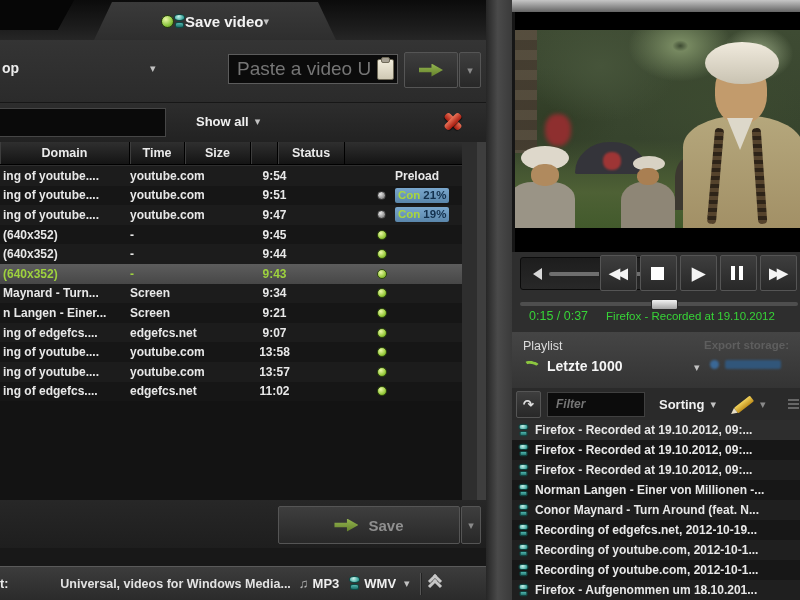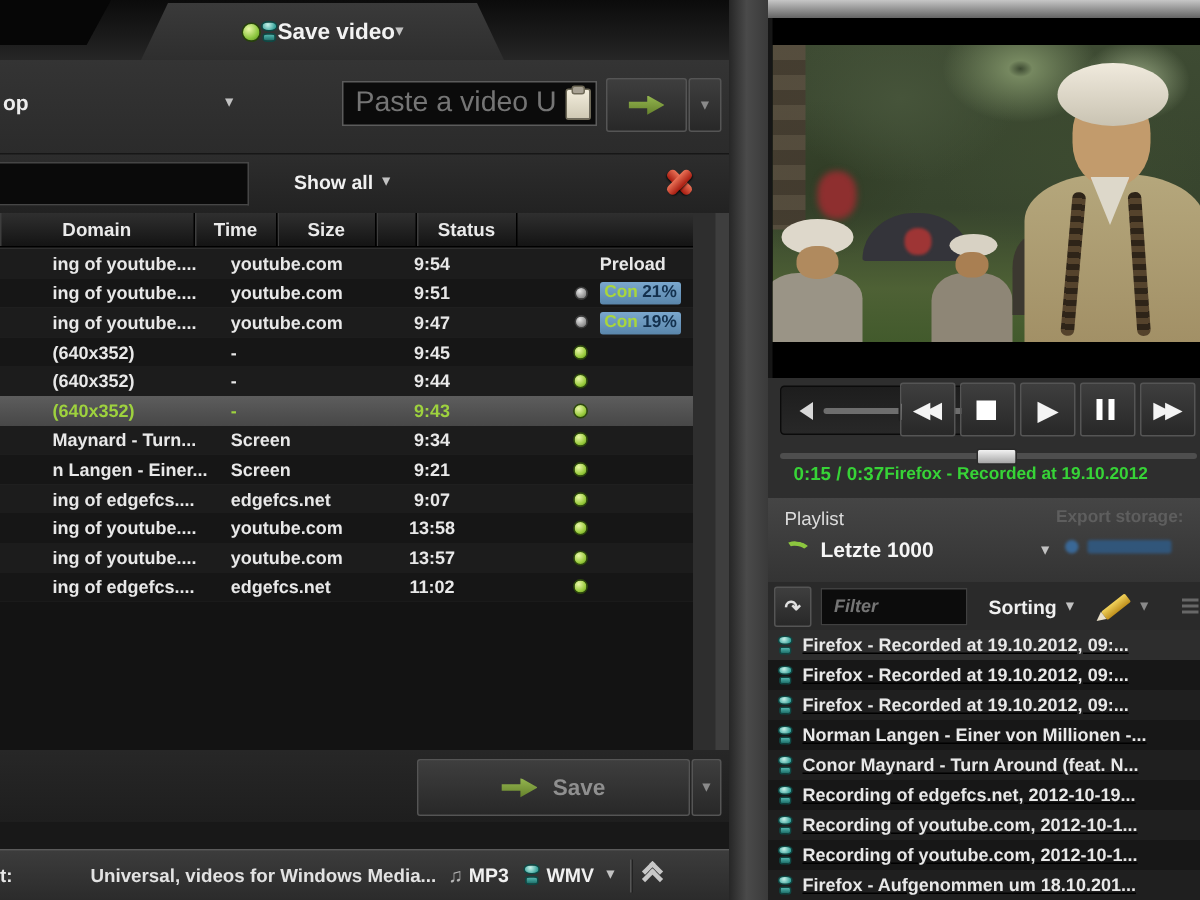--- a/index.html
+++ b/index.html
@@ -57,21 +57,21 @@
         background:linear-gradient(180deg,#ea7257,#a81c10);box-shadow:0 1px 1px rgba(0,0,0,.6);}
   .xicon::before{transform:rotate(45deg);} .xicon::after{transform:rotate(-45deg);}
   
   .thead{position:absolute;top:142px;left:0;width:462px;height:23px;display:flex;
          background:linear-gradient(180deg,#2f2f2f,#141414);border-bottom:1px solid #000;box-sizing:border-box;}
   .hcell{display:flex;align-items:center;justify-content:center;font-weight:bold;color:#eaeaea;
          font-size:12.5px;border-right:1px solid #000;box-shadow:inset 1px 0 0 #3d3d3d;box-sizing:border-box;}
   .w-name{width:117px;} .w-domain{width:130px;} .w-time{width:55px;} .w-size{width:66px;}
   .w-dot{width:27px;} .w-status{width:67px;}
   .tbody{position:absolute;top:166px;left:0;width:462px;}
-  .trow{display:flex;height:19.6px;align-items:center;font-weight:bold;font-size:12px;color:#e8e8e8;padding-left:32px;}
+  .trow{display:flex;height:19.6px;align-items:center;font-weight:bold;font-size:12px;color:#e8e8e8;}
   .trow:nth-child(odd){background:#1c1c1c;} .trow:nth-child(even){background:#161616;}
   .trow.selected{background:linear-gradient(180deg,#5d5d5d,#474747);}
   .trow.selected .cname,.trow.selected .ctime,.trow.selected .cdomain{color:#9ed23e;}
   .cname{width:117px;padding-left:3px;box-sizing:border-box;white-space:nowrap;overflow:hidden;}
   .cdomain{width:130px;padding-left:13px;box-sizing:border-box;white-space:nowrap;overflow:hidden;}
   .ctime{width:55px;text-align:center;}
   .csize{width:66px;} .cdot{width:27px;display:flex;justify-content:center;} .cstatus{width:67px;}
   .dot-green{width:8px;height:8px;border-radius:50%;
         background:radial-gradient(circle at 35% 30%,#eaf7a8,#9acb3e 60%,#5c8f1e);border:1px solid #2c470c;}
   .dot-gray{width:7px;height:7px;border-radius:50%;
@@ -151,21 +151,21 @@
   .pbtns{position:absolute;left:88px;top:3px;width:210px;display:flex;gap:3px;}
   .pbtn{flex:0 0 37px;height:36px;box-sizing:border-box;color:#f4f4f4;font-size:14px;font-weight:bold;
         letter-spacing:-3px;padding-right:3px;}
   .pbtn .sq{width:13px;height:13px;background:#fff;letter-spacing:0;padding:0;}
   .pbtn .bar{width:4px;height:14px;background:#fff;margin:0 2px;letter-spacing:0;}
   .seek{position:absolute;top:299px;left:8px;width:278px;height:11px;}
   .seek-track{margin-top:3px;height:4px;background:#4e4e4e;border-radius:2px;}
   .seek-handle{position:absolute;left:47%;top:0;width:27px;height:11px;border-radius:2px;
        background:linear-gradient(180deg,#f2f2f2,#a4a4a4);border:1px solid #2a2a2a;box-sizing:border-box;}
   .pstatus{position:absolute;top:309px;left:0;width:288px;display:flex;box-sizing:border-box;
-       padding:0 2px 0 17px;gap:0;font-weight:bold;color:#37d437;}
+       padding:0 2px 0 17px;gap:18px;font-weight:normal;color:#37d437;}
   .ps-time{font-size:12.5px;flex:0 0 auto;}
   .ps-title{font-size:11.5px;white-space:nowrap;overflow:hidden;margin-top:1px;}
   .plheader{position:absolute;top:332px;left:0;width:288px;height:56px;
        background:linear-gradient(180deg,#454545,#343434);}
   .pl-cap{position:absolute;left:11px;top:7px;color:#dcdcdc;font-size:12.5px;}
   .pl-name{position:absolute;left:11px;top:26px;display:flex;align-items:center;gap:7px;}
   .swoosh{width:17px;height:10px;border:3px solid transparent;border-top:3px solid #8cc63f;
        border-radius:50%;transform:rotate(10deg);box-sizing:border-box;}
   .pl-name-label{font-weight:bold;color:#f5f5f5;font-size:14px;}
   .pl-caret{position:absolute;left:182px;top:30px;}
@@ -179,21 +179,21 @@
   .redo-btn{width:23px;height:25px;color:#e0e0e0;font-size:13px;font-weight:bold;}
   .fl-input{width:98px;height:25px;background:#0c0c0c;border:1px solid #404040;box-sizing:border-box;
        color:#f0abfc;font-style:italic;font-weight:bold;font-size:12px;padding:0 8px;outline:none;font-family:inherit;}
   .sort-label{font-weight:bold;color:#f0f0f0;font-size:13px;margin-left:8px;}
   .pencil{position:relative;width:20px;height:7px;margin-left:12px;border-radius:1px;
        background:linear-gradient(180deg,#f2d35c,#bf8f1c);transform:rotate(-38deg);}
   .pencil::after{content:'';position:absolute;left:-6px;top:0;border-top:3.5px solid transparent;
        border-bottom:3.5px solid transparent;border-right:6px solid #e8dfc8;}
   .hamb{margin-left:auto;margin-right:-3px;display:flex;flex-direction:column;gap:2px;opacity:.55;}
   .hamb i{width:11px;height:2px;background:#9a9a9a;}
-  .plist{position:absolute;top:420px;left:0;width:288px;height:180px;overflow:hidden;text-decoration:underline;}
+  .plist{position:absolute;top:420px;left:0;width:288px;height:180px;overflow:hidden;}
   .pitem{height:20px;display:flex;align-items:center;gap:6px;padding-left:6px;box-sizing:border-box;
        font-weight:bold;font-size:12px;color:#e8e8e8;white-space:nowrap;overflow:hidden;}
   .pitem:nth-child(odd){background:#1f1f1f;} .pitem:nth-child(even){background:#171717;}
   .pitem:first-child{background:#2d2d2d;}
   .pitem .media-icon{transform:scale(.9);}
 </style>
 </head>
 <body>
 
 <div class="stage">

